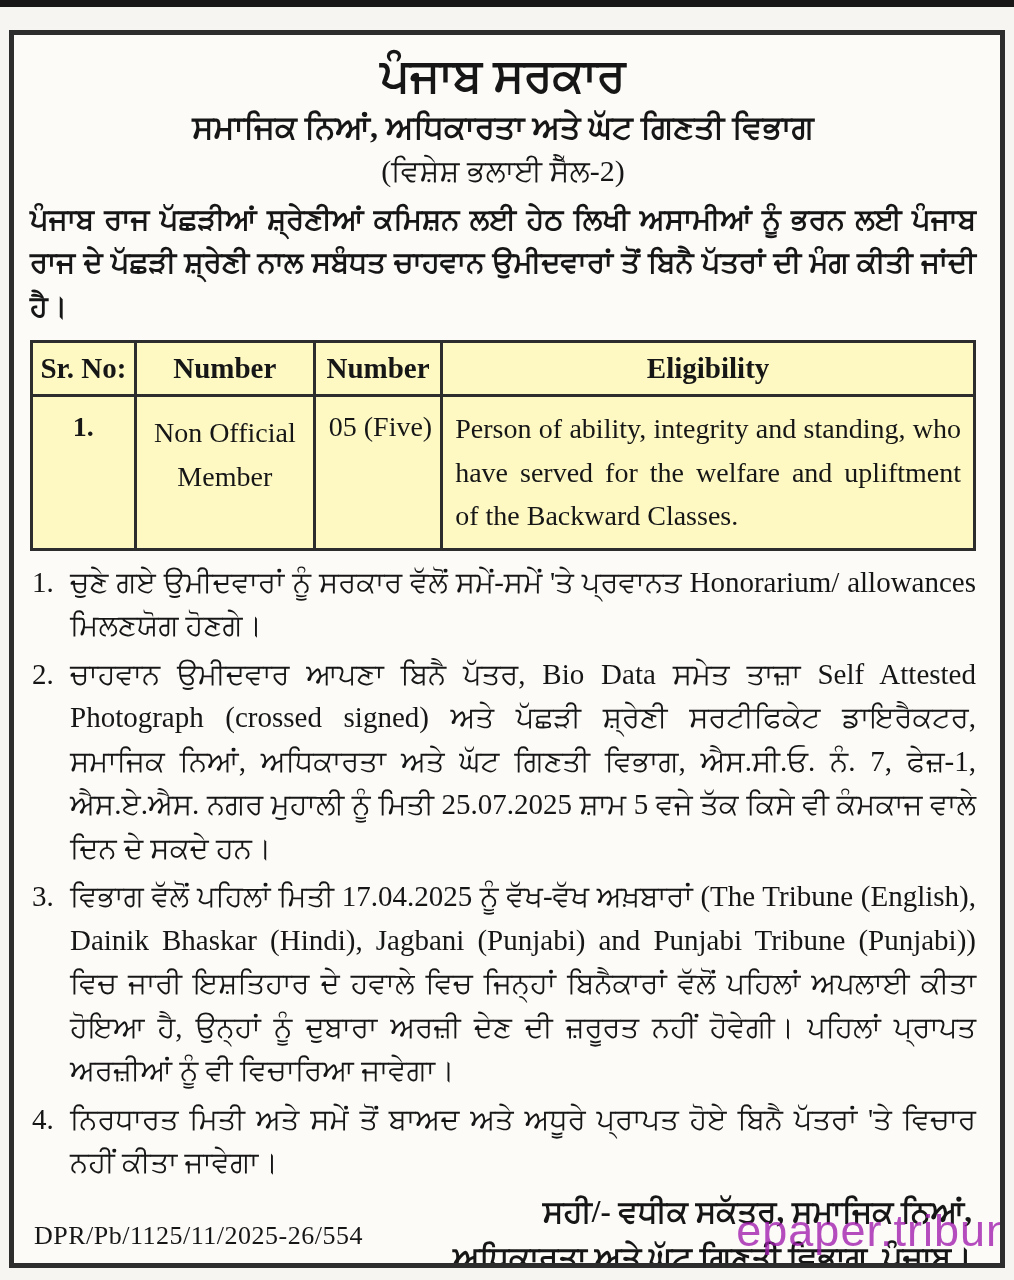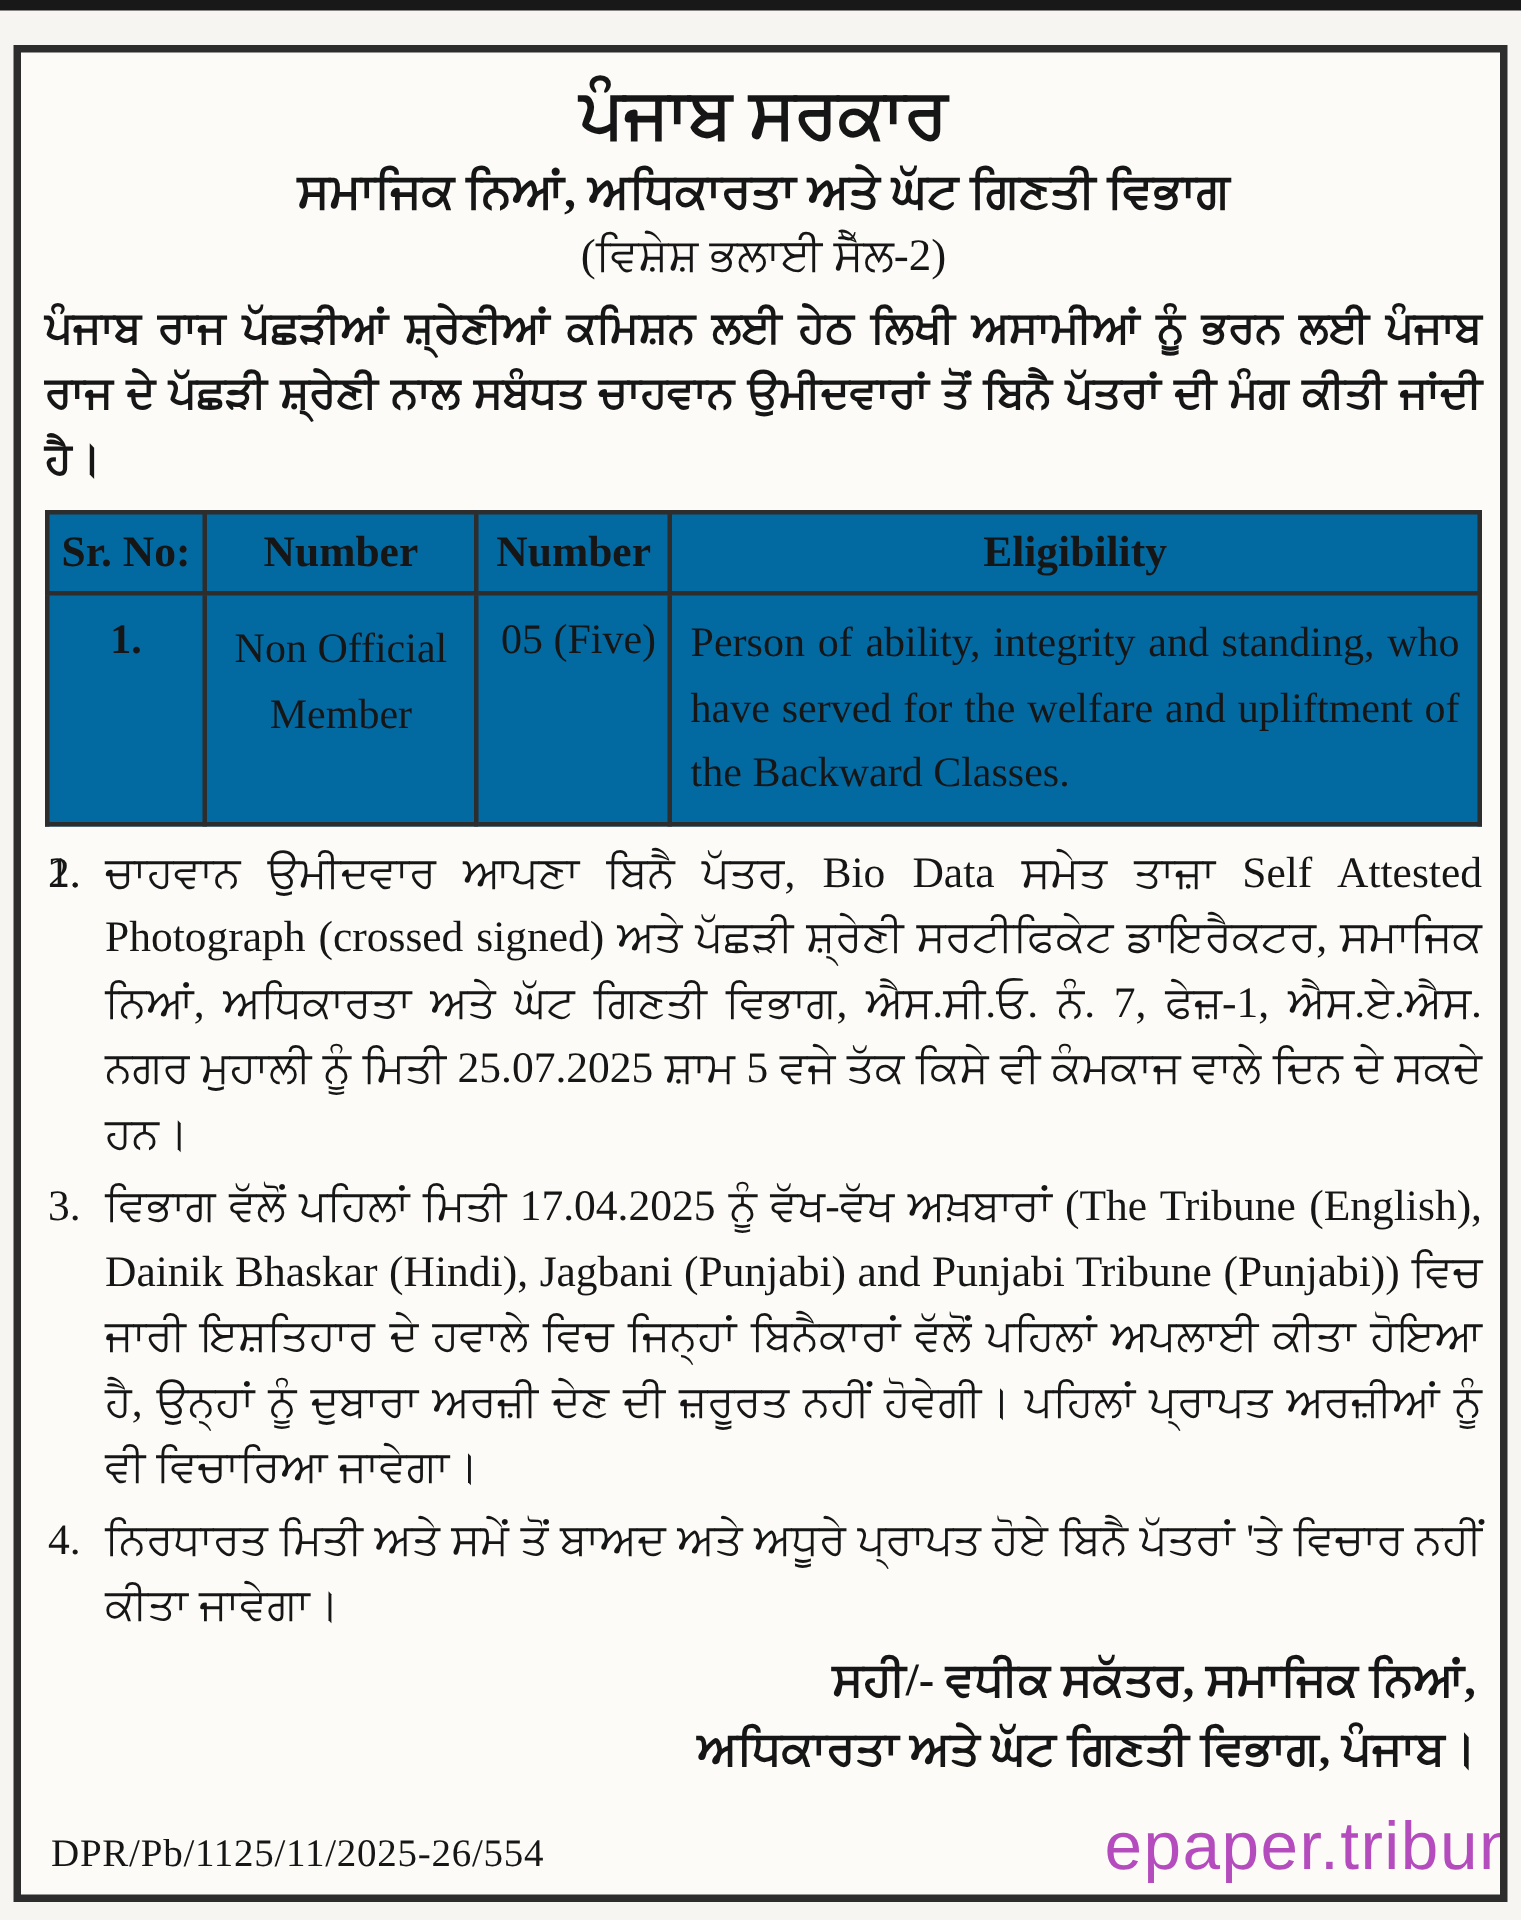--- a/index.html
+++ b/index.html
@@ -21,21 +21,21 @@
   }
   .notice-box {
     position: absolute;
     top: 30px;
     left: 9px;
     width: 996px;
     height: 1238px;
     box-sizing: border-box;
     border: 5px solid #2d2d2d;
     background: #fcfbf8;
-    padding: 6px 12px 10px 16px;
+    padding: 6px 24px 10px 16px;
     overflow: hidden;
   }
   .title {
     text-align: center;
     font-size: 46px;
     font-weight: bold;
     line-height: 1.18;
     margin-top: 8px;
   }
   .dept {
@@ -56,21 +56,21 @@
     font-size: 29px;
     font-weight: bold;
     line-height: 1.5;
     text-align: justify;
     margin: 8px 0 0 0;
   }
   table.vac {
     width: 100%;
     border-collapse: collapse;
     margin-top: 12px;
-    background: #0369a1;
+    background: #fef9c3;
     font-family: Liberation Serif, serif;
   }
   .vac th, .vac td { border: 3px solid #2d2d2d; }
   .vac th {
     font-size: 29px;
     font-weight: bold;
     padding: 9px 4px;
     text-align: center;
   }
   .vac td {
@@ -147,20 +147,21 @@
         <td class="c-vac">Non Official Member</td>
         <td class="c-num">05 (Five)</td>
         <td class="c-elig">Person of ability, integrity and standing, who have served for the welfare and upliftment of the Backward Classes.</td>
       </tr>
     </tbody>
   </table>
 
   <div class="items">
     <div class="item">
       <span class="num">1.</span>
+      <span class="txt">ਚੁਣੇ ਗਏ ਉਮੀਦਵਾਰਾਂ ਨੂੰ ਸਰਕਾਰ ਵੱਲੋਂ ਸਮੇਂ-ਸਮੇਂ 'ਤੇ ਪ੍ਰਵਾਨਤ Honorarium/ allowances ਮਿਲਣਯੋਗ ਹੋਣਗੇ।</span>
     </div>
     <div class="item">
       <span class="num">2.</span>
       <span class="txt">ਚਾਹਵਾਨ ਉਮੀਦਵਾਰ ਆਪਣਾ ਬਿਨੈ ਪੱਤਰ, Bio Data ਸਮੇਤ ਤਾਜ਼ਾ Self Attested Photograph (crossed signed) ਅਤੇ ਪੱਛੜੀ ਸ਼੍ਰੇਣੀ ਸਰਟੀਫਿਕੇਟ ਡਾਇਰੈਕਟਰ, ਸਮਾਜਿਕ ਨਿਆਂ, ਅਧਿਕਾਰਤਾ ਅਤੇ ਘੱਟ ਗਿਣਤੀ ਵਿਭਾਗ, ਐਸ.ਸੀ.ਓ. ਨੰ. 7, ਫੇਜ਼-1, ਐਸ.ਏ.ਐਸ. ਨਗਰ ਮੁਹਾਲੀ ਨੂੰ ਮਿਤੀ 25.07.2025 ਸ਼ਾਮ 5 ਵਜੇ ਤੱਕ ਕਿਸੇ ਵੀ ਕੰਮਕਾਜ ਵਾਲੇ ਦਿਨ ਦੇ ਸਕਦੇ ਹਨ।</span>
     </div>
     <div class="item">
       <span class="num">3.</span>
       <span class="txt">ਵਿਭਾਗ ਵੱਲੋਂ ਪਹਿਲਾਂ ਮਿਤੀ 17.04.2025 ਨੂੰ ਵੱਖ-ਵੱਖ ਅਖ਼ਬਾਰਾਂ (The Tribune (English), Dainik Bhaskar (Hindi), Jagbani (Punjabi) and Punjabi Tribune (Punjabi)) ਵਿਚ ਜਾਰੀ ਇਸ਼ਤਿਹਾਰ ਦੇ ਹਵਾਲੇ ਵਿਚ ਜਿਨ੍ਹਾਂ ਬਿਨੈਕਾਰਾਂ ਵੱਲੋਂ ਪਹਿਲਾਂ ਅਪਲਾਈ ਕੀਤਾ ਹੋਇਆ ਹੈ, ਉਨ੍ਹਾਂ ਨੂੰ ਦੁਬਾਰਾ ਅਰਜ਼ੀ ਦੇਣ ਦੀ ਜ਼ਰੂਰਤ ਨਹੀਂ ਹੋਵੇਗੀ। ਪਹਿਲਾਂ ਪ੍ਰਾਪਤ ਅਰਜ਼ੀਆਂ ਨੂੰ ਵੀ ਵਿਚਾਰਿਆ ਜਾਵੇਗਾ।</span>
     </div>
     <div class="item">

